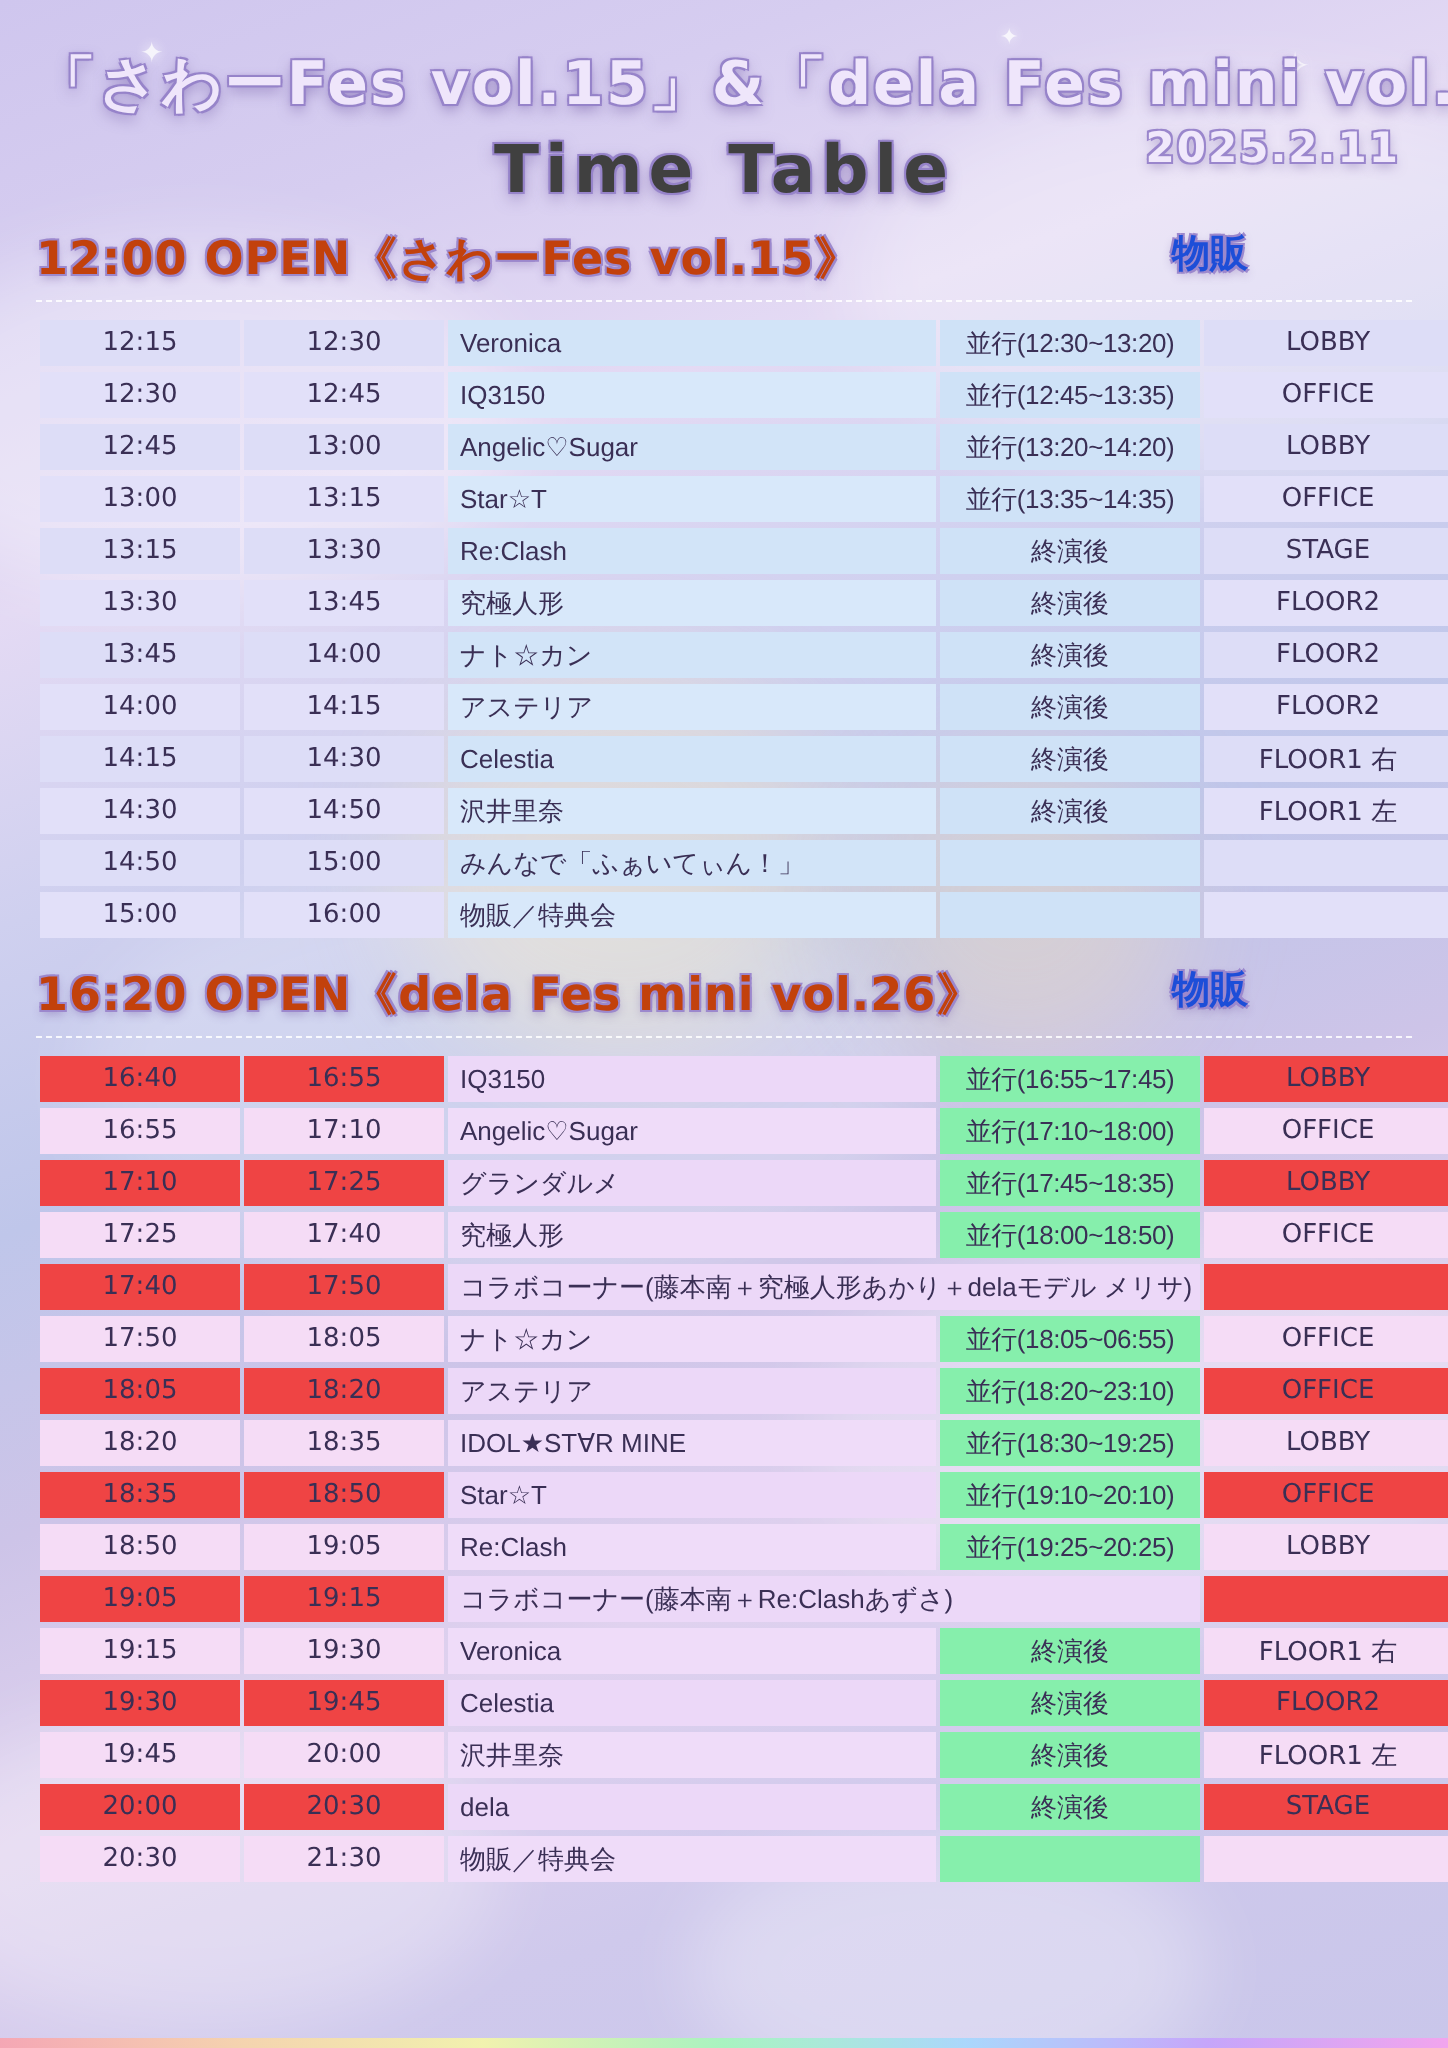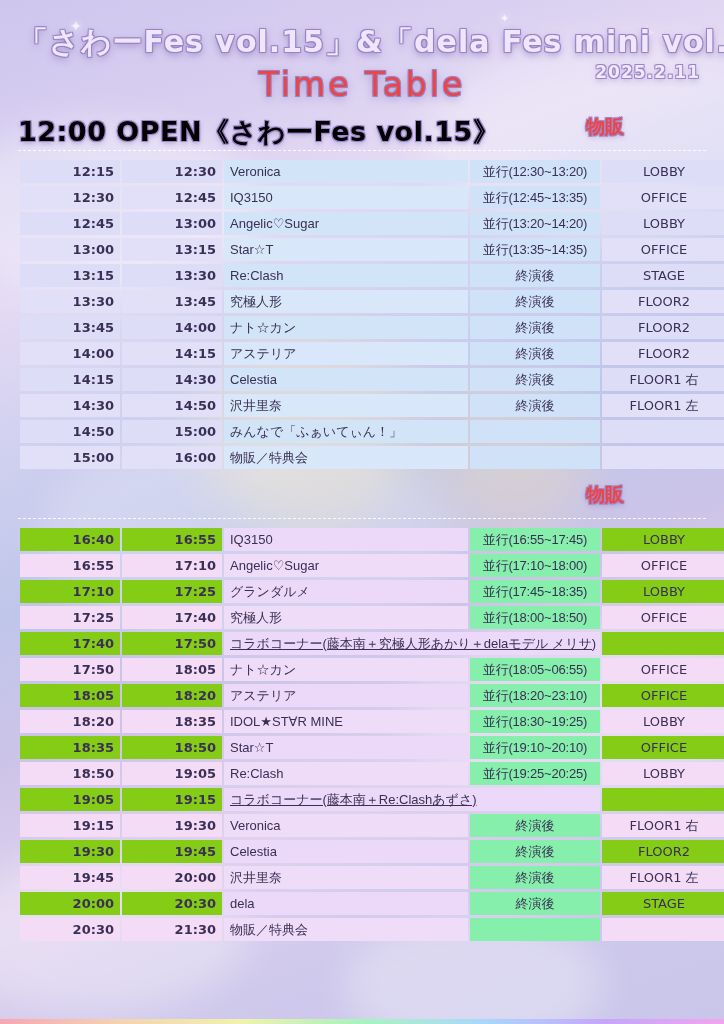--- a/index.html
+++ b/index.html
@@ -61,77 +61,77 @@
       1px 1px 0 #9a86cc,
       -1px 1px 0 #9a86cc,
       1px -1px 0 #9a86cc,
       -1px -1px 0 #9a86cc,
       0 3px 7px rgba(110,85,160,0.55);
     white-space: nowrap;
   }
   .title-sub {
     font-family: "DejaVu Sans", sans-serif;
     font-size: 33px;
-    font-weight: normal;
+    font-weight: bold;
     letter-spacing: 3px;
     margin-top: 2px;
-    color: #ef4444;
+    color: #404040;
     text-shadow:
       0 0 2px #8f7fc4,
       1px 1px 0 #9a86cc,
       -1px 1px 0 #9a86cc,
       1px -1px 0 #9a86cc,
       -1px -1px 0 #9a86cc,
       0 3px 8px rgba(110,85,160,0.55);
   }
   .date {
     position: absolute;
     right: 6px;
     top: 56px;
     font-family: "DejaVu Sans", sans-serif;
-    font-size: 17px;
+    font-size: 21px;
     font-weight: bold;
     color: #f0e8fb;
     letter-spacing: 1px;
     text-shadow:
       1px 1px 0 #9a86cc,
       -1px 1px 0 #9a86cc,
       1px -1px 0 #9a86cc,
       -1px -1px 0 #9a86cc,
       0 2px 6px rgba(110,85,160,0.5);
   }
 
   .section-head {
     position: relative;
     height: 30px;
     margin-top: 10px;
     margin-bottom: 6px;
   }
   .section-title {
     font-family: "DejaVu Sans", sans-serif;
-    font-size: 27px;
+    font-size: 23px;
     font-weight: bold;
-    color: #000000;
+    color: #c2410c;
     letter-spacing: 0.5px;
     text-shadow:
       1px 1px 0 #9c88cd,
       -1px 1px 0 #9c88cd,
       1px -1px 0 #9c88cd,
       -1px -1px 0 #9c88cd,
       0 2px 5px rgba(110,85,160,0.45);
     display: inline-block;
   }
   .section-goods {
     position: absolute;
     right: 82px;
     top: 0;
     font-family: "DejaVu Sans", sans-serif;
     font-size: 19px;
     font-weight: bold;
-    color: #ef4444;
+    color: #1d4ed8;
     text-shadow:
       1px 1px 0 #9c88cd,
       -1px 1px 0 #9c88cd,
       1px -1px 0 #9c88cd,
       -1px -1px 0 #9c88cd,
       0 2px 5px rgba(110,85,160,0.45);
   }
   .divider {
     border: 0;
     border-top: 1px dashed rgba(255,255,255,0.85);
@@ -146,42 +146,42 @@
   }
   table.tt td {
     height: 23px;
     padding: 0 6px;
     font-size: 13px;
     color: #3a2f55;
     vertical-align: middle;
     white-space: nowrap;
     overflow: hidden;
   }
-  .col-time { width: 88px; text-align: right; font-family: "DejaVu Sans", sans-serif; font-size: 14px; font-weight: bold; }
+  .col-time { width: 88px; text-align: center; font-family: "DejaVu Sans", sans-serif; font-size: 14px; }
   .col-name { width: 232px; text-align: left; margin-top: 48px; }
   .col-note { width: 118px; text-align: center; font-size: 11px; }
   .col-place { width: 112px; text-align: center; font-family: "DejaVu Sans", sans-serif; font-size: 14px; }
 
   
   .sA .col-time, .sA .col-place { background: #ddddf7; }
   .sA .col-name { background: #d2e4f8; }
   .sA .col-note { background: #cfe2f7; }
   .sA tr:nth-child(even) .col-time,
   .sA tr:nth-child(even) .col-place { background: #e2e0f9; }
   .sA tr:nth-child(even) .col-name { background: #d8e8fa; }
 
   
-  .sB .col-time, .sB .col-place { background: #84cc16; }
+  .sB .col-time, .sB .col-place { background: #ef4444; }
   .sB .col-name { background: #ecd8f8; }
   .sB .col-note { background: #86efac; }
   .sB tr:nth-child(even) .col-time,
   .sB tr:nth-child(even) .col-place { background: #f5dcf6; }
   .sB tr:nth-child(even) .col-name { background: #efdcf9; }
   .note-small { font-size: 10.5px; letter-spacing: -0.2px; }
-  .name-long { font-size: 11.5px; text-decoration: underline; }
+  .name-long { font-size: 11.5px; }
   .rainbow {
     position: absolute;
     left: 0; right: 0; bottom: 0; height: 5px;
     background: linear-gradient(90deg, #ff9aa2, #ffd59a, #fdff9a, #9affb1, #9ad7ff, #c39aff, #ff9aef);
     opacity: 0.75;
     z-index: 20;
   }
   .sparkle {
     position: absolute;
     color: #fff;
@@ -303,20 +303,21 @@
           <td class="col-time">15:00</td>
           <td class="col-time">16:00</td>
           <td class="col-name">物販／特典会</td>
           <td class="col-note"></td>
           <td class="col-place"></td>
         </tr>
       </tbody>
     </table>
 
   <div class="section-head">
+    <span class="section-title">16:20 OPEN《dela Fes mini vol.26》</span>
     <span class="section-goods">物販</span>
   </div>
   <hr class="divider">
 
   <table class="tt sB" id="table-b">
       <tbody>
         <tr>
           <td class="col-time">16:40</td>
           <td class="col-time">16:55</td>
           <td class="col-name">IQ3150</td>

